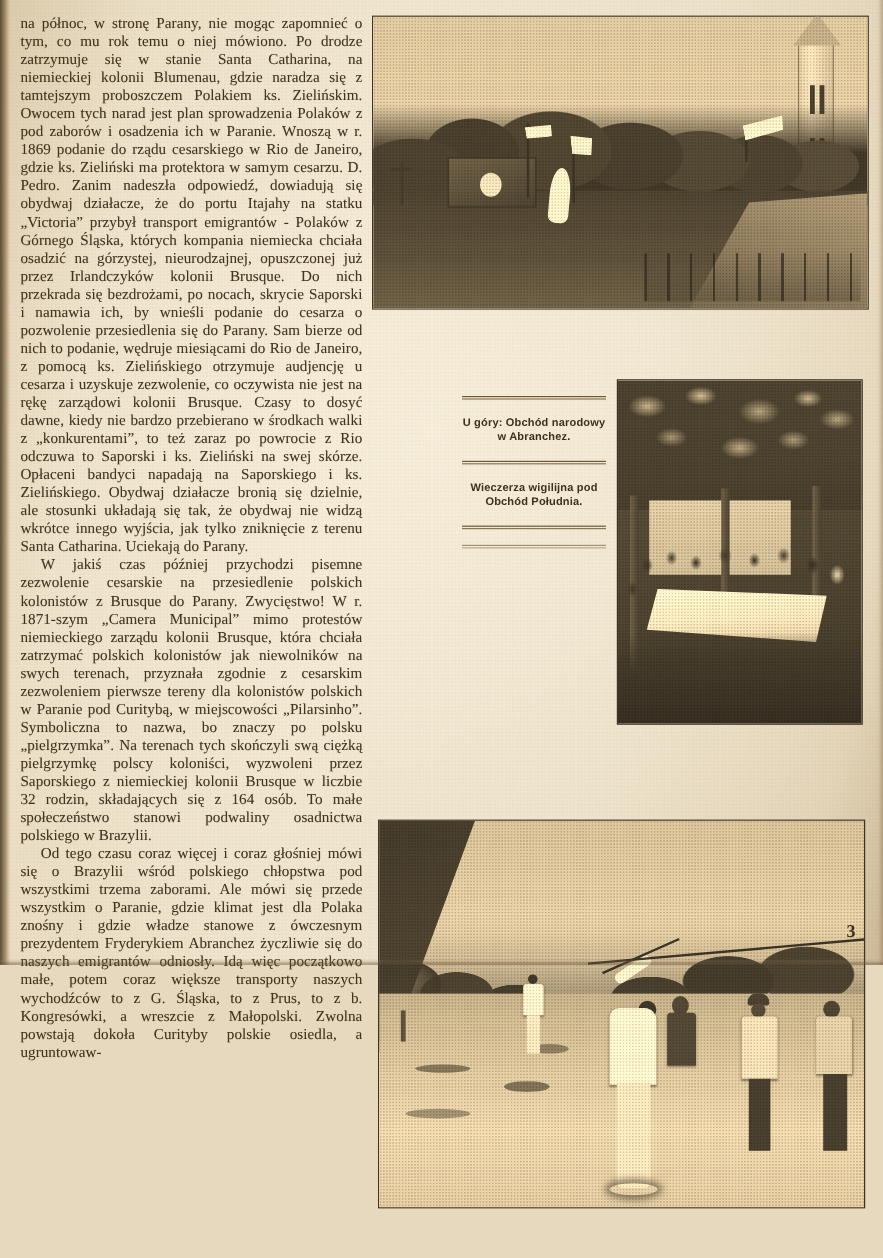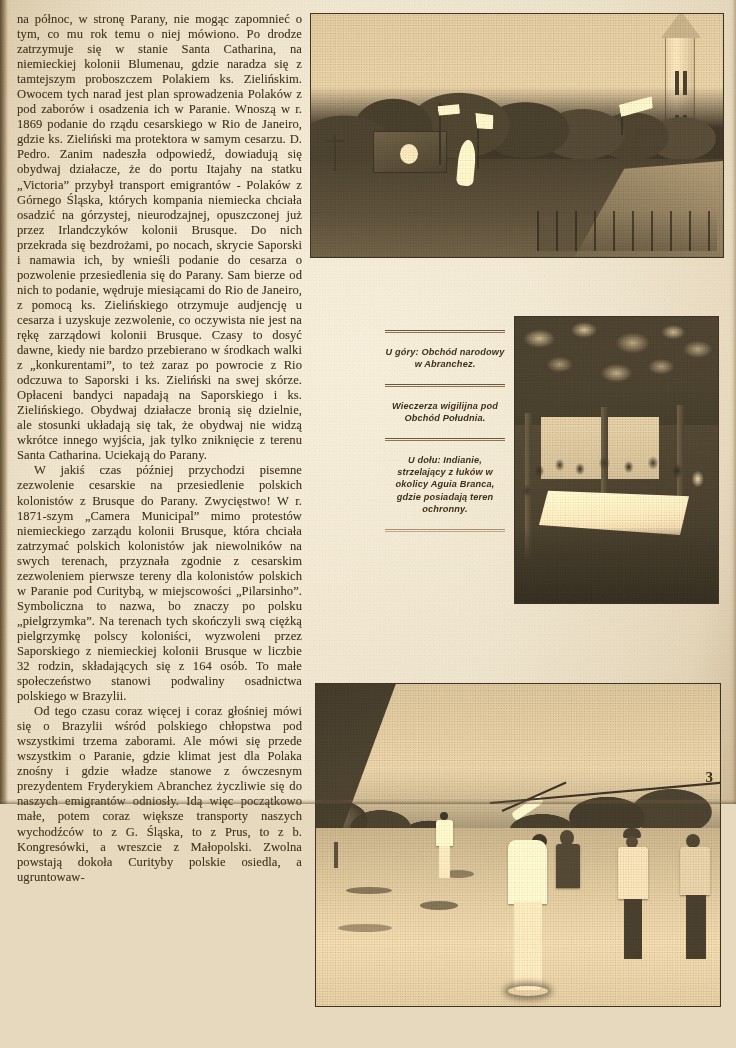--- a/index.html
+++ b/index.html
@@ -281,21 +281,21 @@
     top: 330px;
     width: 124px;
     text-align: center;
     color: #3d3019;
     font-family: "Liberation Sans", sans-serif;
     font-weight: bold;
     font-size: 9.2px;
     line-height: 12.4px;
     letter-spacing: 0.15px;
   }
-  .caption-col .cap { text-align: center; font-style: italic; }
+  .caption-col .cap { text-align: center; }
   .rule {
     height: 3px;
     margin: 13px 2px 13px 2px;
     border-top: 1.1px solid #6b583a;
     border-bottom: 0.8px solid #8b7653;
   }
   .rule.faint {
     border-top-color: #9a8460;
     border-bottom-color: #b3a07c;
     opacity: 0.85;
@@ -412,21 +412,20 @@
     <p class="indent">W jakiś czas później przychodzi pisemne zezwolenie cesarskie na przesiedlenie polskich kolonistów z Brusque do Parany. Zwycięstwo! W r. 1871-szym „Camera Municipal” mimo protestów niemieckiego zarządu kolonii Brusque, która chciała zatrzymać polskich kolonistów jak niewolników na swych terenach, przyznała zgodnie z cesarskim zezwoleniem pierwsze tereny dla kolonistów polskich w Paranie pod Curitybą, w miejscowości „Pilarsinho”. Symboliczna to nazwa, bo znaczy po polsku „pielgrzymka”. Na terenach tych skończyli swą ciężką pielgrzymkę polscy koloniści, wyzwoleni przez Saporskiego z niemieckiej kolonii Brusque w liczbie 32 rodzin, składających się z 164 osób. To małe społeczeństwo stanowi podwaliny osadnictwa polskiego w Brazylii.</p>
     <p class="indent">Od tego czasu coraz więcej i coraz głośniej mówi się o Brazylii wśród polskiego chłopstwa pod wszystkimi trzema zaborami. Ale mówi się przede wszystkim o Paranie, gdzie klimat jest dla Polaka znośny i gdzie władze stanowe z ówczesnym prezydentem Fryderykiem Abranchez życzliwie się do naszych emigrantów odniosły. Idą więc początkowo małe, potem coraz większe transporty naszych wychodźców to z G. Śląska, to z Prus, to z b. Kongresówki, a wreszcie z Małopolski. Zwolna powstają dokoła Curityby polskie osiedla, a ugruntowaw-</p>
   </div>
 
   <div class="caption-col">
     <div class="rule top-rule"></div>
     <div class="cap">U góry: Obchód narodowy w Abranchez.</div>
     <div class="rule"></div>
     <div class="cap">Wieczerza wigilijna pod Obchód Południa.</div>
     <div class="rule"></div>
-    <div class="cap">U dołu: Indianie, strzelający z łuków w okolicy Aguia Branca, gdzie posiadają teren ochronny.</div>
     <div class="rule faint"></div>
   </div>
 
   <div class="page-number">3</div>
 
   <div class="grain"></div>
   <div class="gutter-left"></div>
   <div class="gutter-right"></div>
   <div class="gutter-bottom"></div>
 </div>

